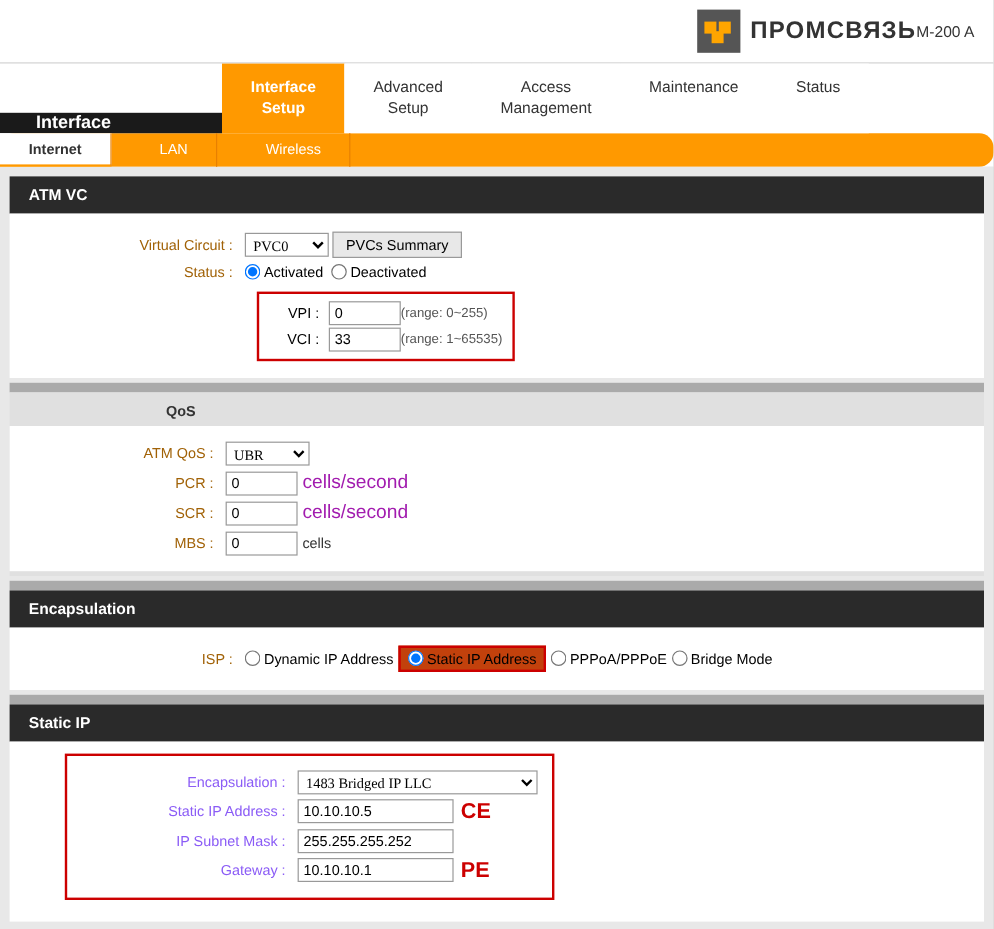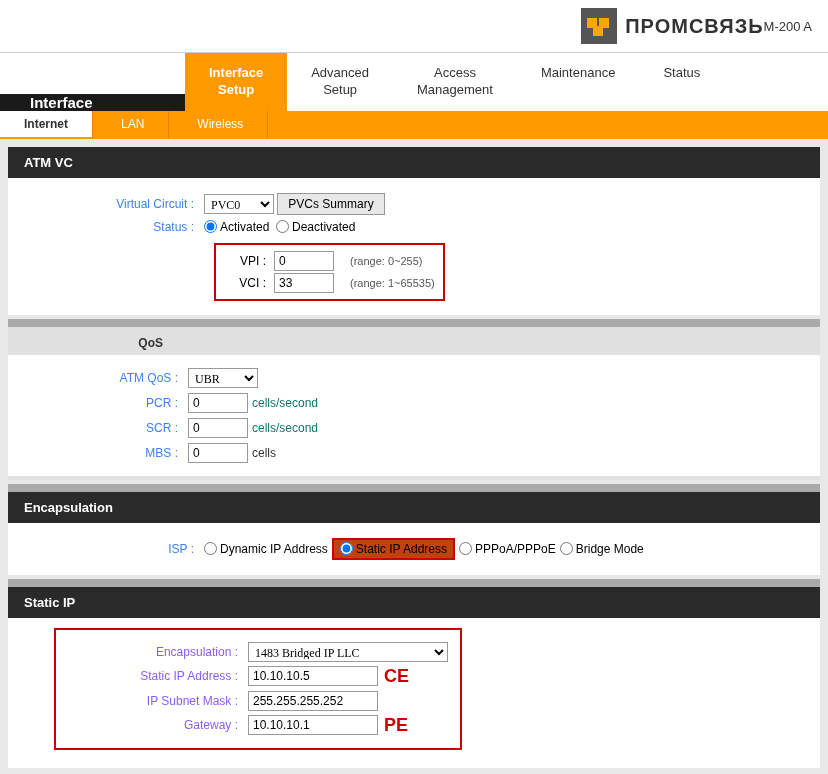--- a/index.html
+++ b/index.html
@@ -9,33 +9,33 @@
     .logo { display: flex; align-items: center; gap: 8px; font-size: 22px; font-weight: bold; color: #333; }
     .logo-icon { width: 36px; height: 36px; background: #555; display: flex; align-items: center; justify-content: center; }
 
     .nav-bar { background: white; }
     .nav-top { display: flex; align-items: flex-end; }
     .nav-section-label { background: #1a1a1a; color: white; font-size: 15px; font-weight: bold; padding: 0 30px; display: flex; align-items: center; min-width: 185px; }
     .nav-tabs { display: flex; flex: 1; }
     .nav-tab { padding: 12px 24px; font-size: 13px; color: #333; cursor: pointer; border: none; background: white; text-align: center; line-height: 1.3; }
     .nav-tab.active { background: #f90; color: white; font-weight: bold; }
 
-    .sub-nav { background: #f90; display: flex; gap: 4px; }
+    .sub-nav { background: #f90; display: flex; gap: 16px; border-radius: 12px; }
     .sub-nav-item { padding: 6px 24px; color: white; font-size: 12px; cursor: pointer; border-right: 1px solid #e88000; }
     .sub-nav-item.active { background: white; color: #333; font-weight: bold; border-bottom: 2px solid #f90; }
 
     .content { background: #e8e8e8; padding: 8px; }
 
     .section { background: #e8e8e8; margin-bottom: 4px; }
     .section-header { background: #2a2a2a; color: white; font-size: 13px; font-weight: bold; padding: 8px 16px; }
 
     .section-body { background: white; padding: 10px 16px; }
 
     .form-row { display: flex; align-items: center; margin: 5px 0; }
-    .form-label { text-align: right; min-width: 180px; padding-right: 10px; color: #3b82f6; font-size: 12px; }
+    .form-label { text-align: right; min-width: 180px; padding-right: 10px; color: #a16207; font-size: 12px; }
 
     input[type="text"], input[type="number"] {
       border: 1px solid #999;
       padding: 2px 4px;
       font-size: 12px;
       height: 20px;
     }
 
     select {
       border: 1px solid #999;
@@ -48,25 +48,25 @@
     .radio-label { display: flex; align-items: center; gap: 3px; cursor: pointer; }
 
     .btn {
       border: 1px solid #999;
       background: #e8e8e8;
       padding: 3px 10px;
       cursor: pointer;
       font-size: 12px;
     }
 
-    .hint { color: #555; font-size: 11px; margin-left: 16px; }
+    .hint { color: #555; font-size: 11px; margin-left: 0; }
     .ce-label { color: #cc0000; font-size: 18px; font-weight: bold; margin-left: 6px; }
     .pe-label { color: #cc0000; font-size: 18px; font-weight: bold; margin-left: 6px; }
 
-    .cells-per-sec { margin-left: 4px; color: #0f766e; font-size: 12px; }
+    .cells-per-sec { margin-left: 4px; color: #a21caf; font-size: 16px; }
     .cells-label { margin-left: 4px; color: #333; font-size: 12px; }
 
     .encap-row { display: flex; align-items: center; margin: 4px 0; }
     .encap-label { text-align: right; min-width: 180px; padding-right: 10px; color: #8b5cf6; font-size: 12px; }
   </style>
 </head>
 <body>
 
 <div class="header">
   <div class="logo">

